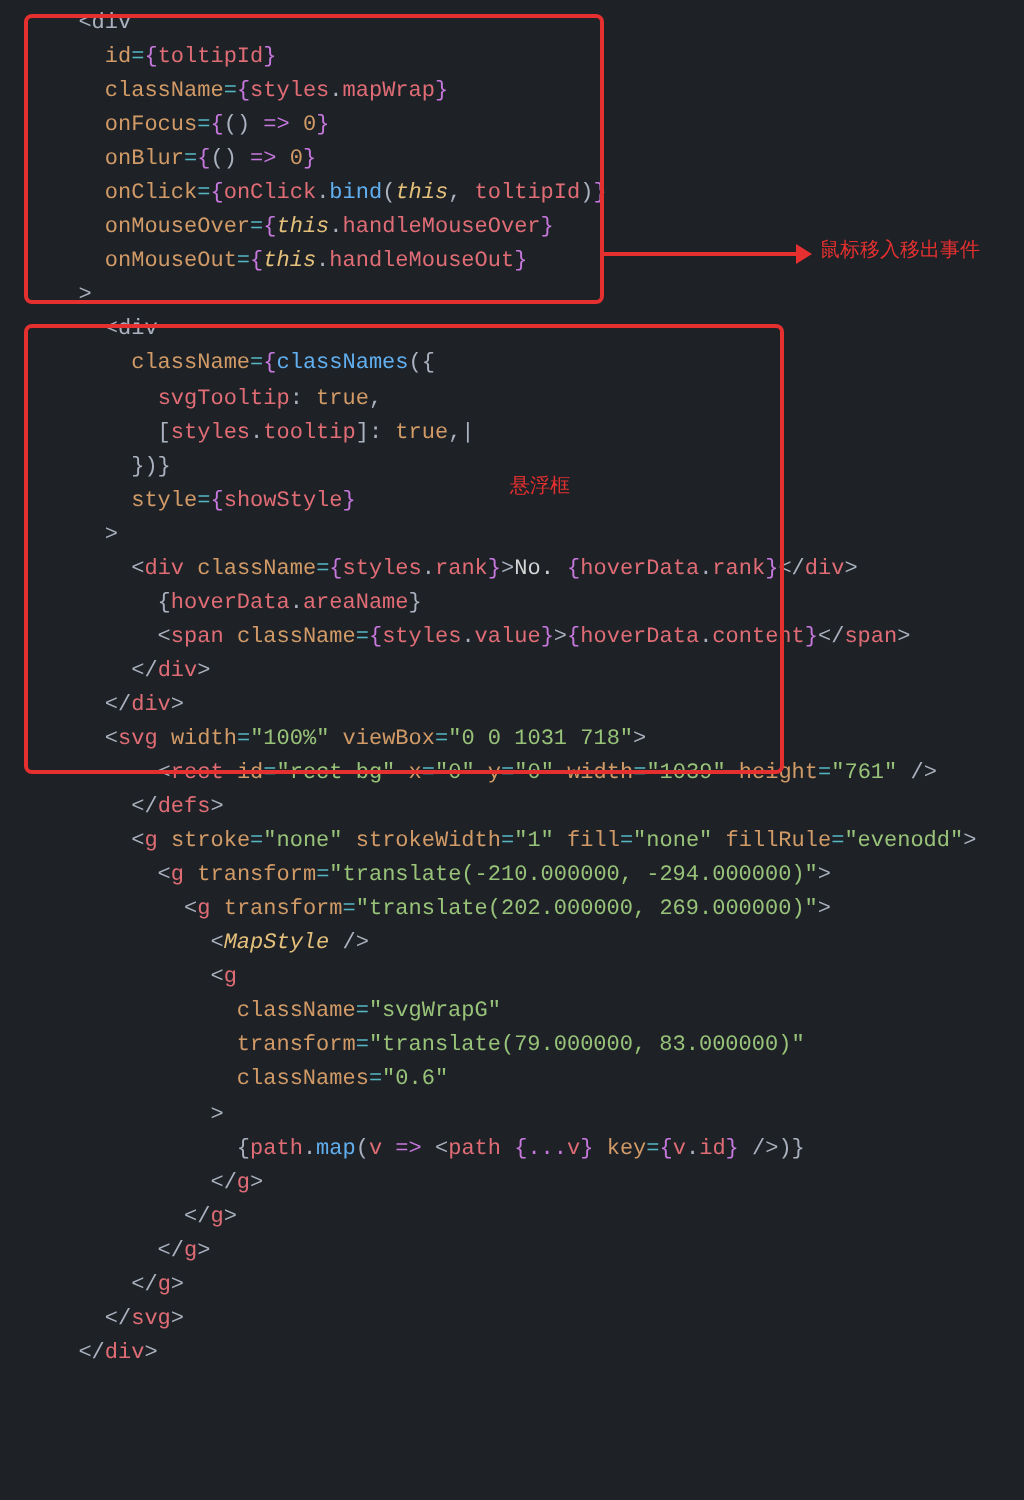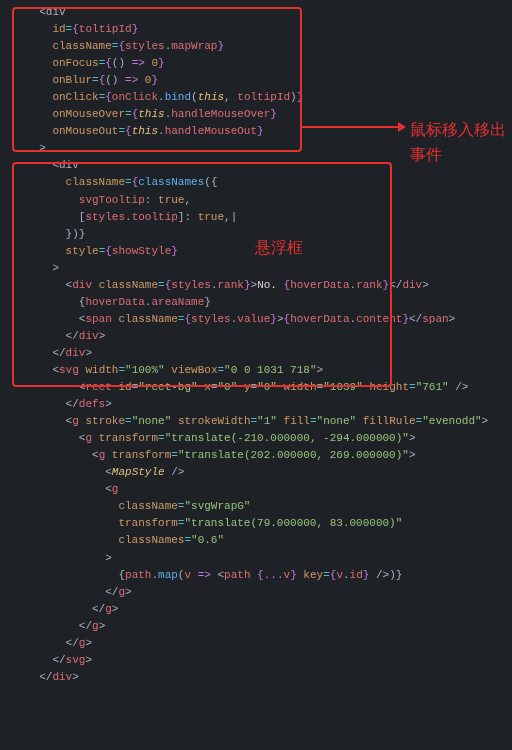--- a/index.html
+++ b/index.html
@@ -38,21 +38,21 @@
   .arrow-head {
     position: absolute;
     width: 0; height: 0;
     border-top: 5px solid transparent;
     border-bottom: 5px solid transparent;
     border-left: 8px solid #e63030;
   }
   .annot {
     position: absolute;
     color: #e63030;
-    font-size: 16px;
+    font-size: 10px;
     font-family: Liberation Serif, serif;
   }
 </style>
 </head>
 <body>
 
 <div class="code-wrap">
 
 <div class="line c-gray">  &lt;div</div>
 <div class="line"><span>    </span><span class="c-orange">id</span><span class="c-cyan">=</span><span class="c-purple">{</span><span class="c-red">toltipId</span><span class="c-purple">}</span></div>

